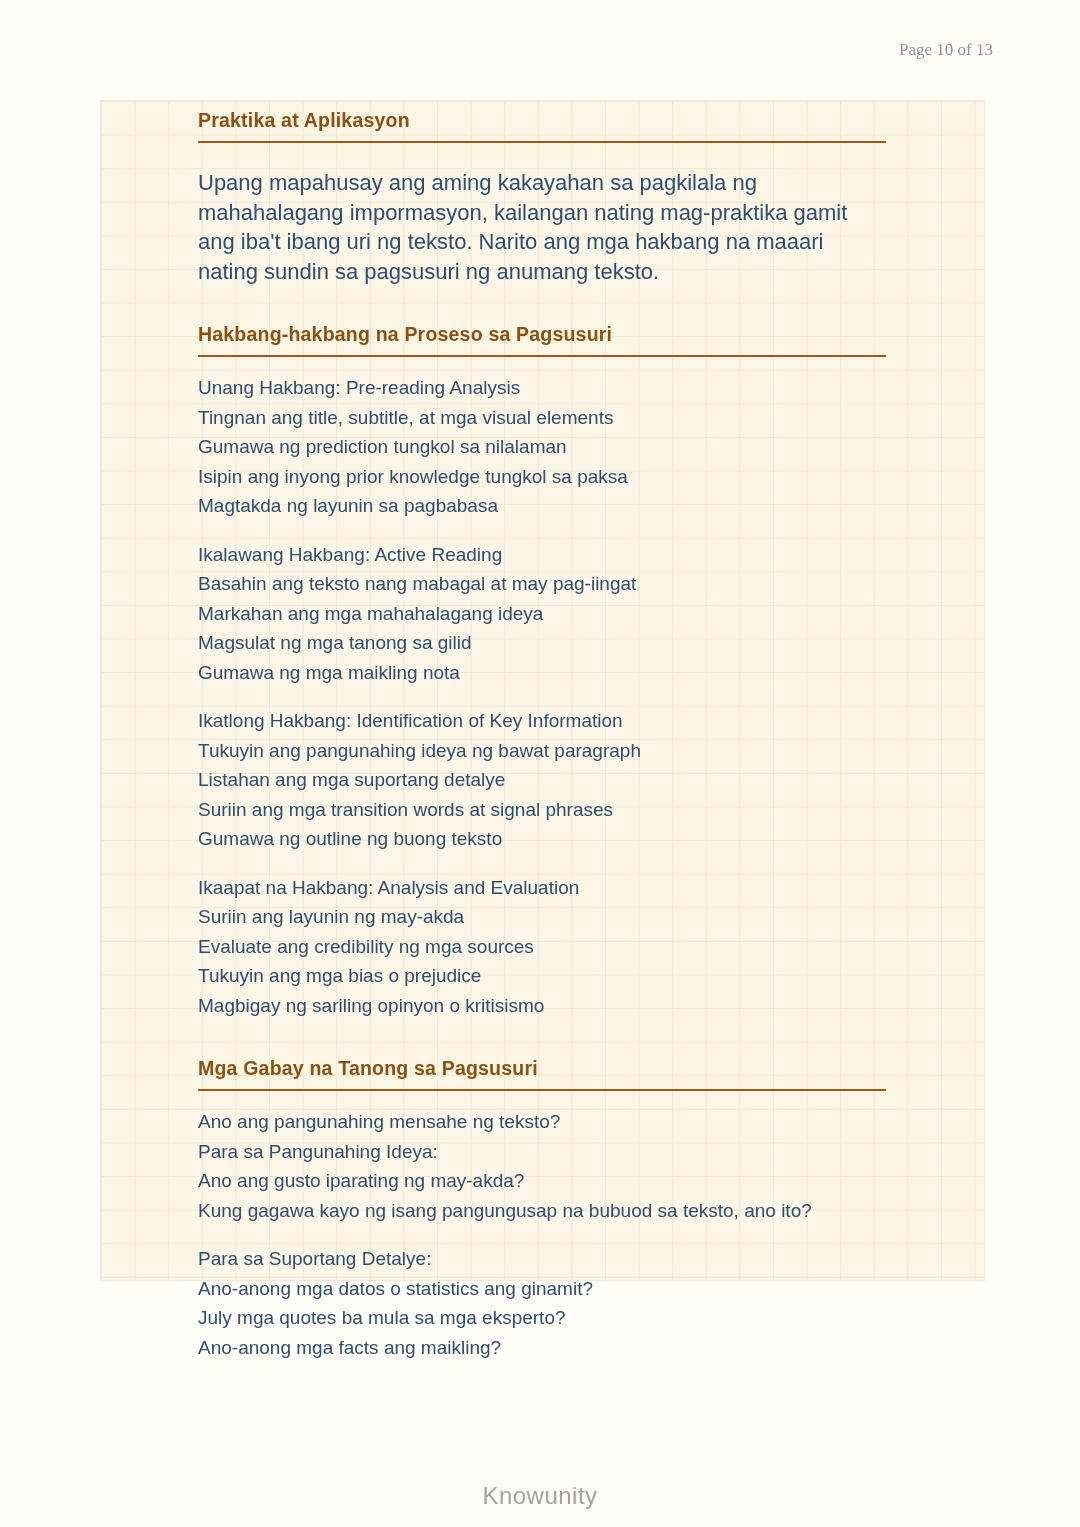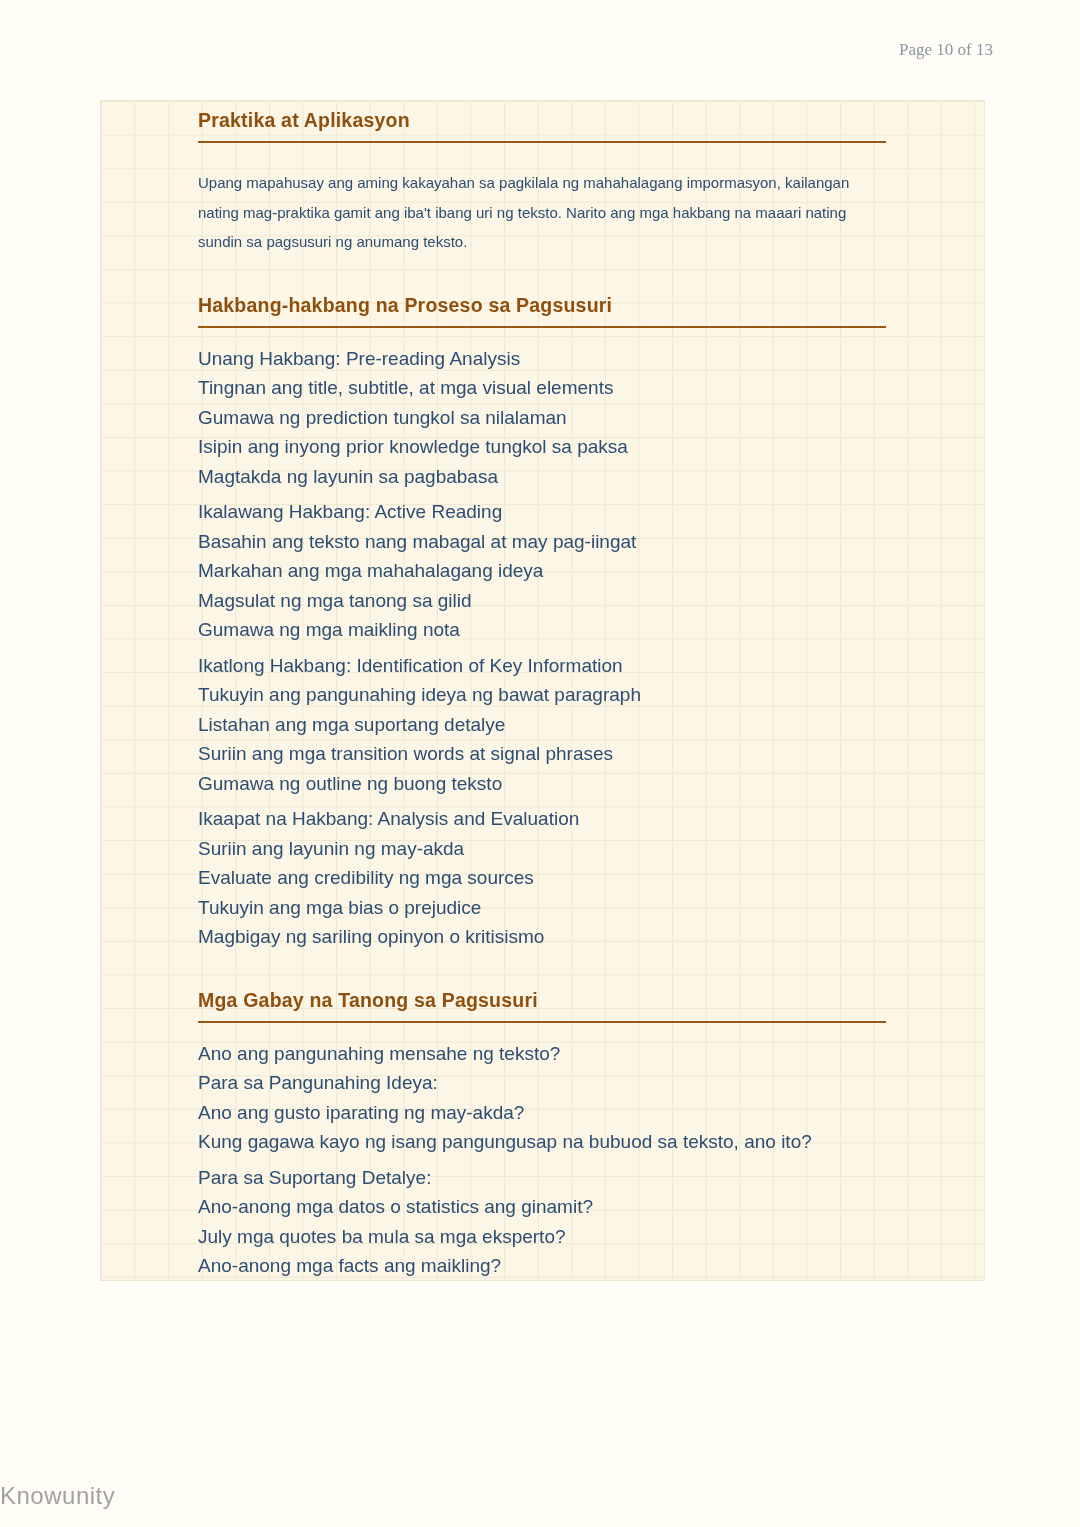--- a/index.html
+++ b/index.html
@@ -48,37 +48,37 @@
   .heading-rule {
     border: none;
     border-top: 2px solid #9a5a14;
     margin: 9px 0 0 0;
     width: 688px;
   }
   .intro-paragraph {
     margin: 25px 0 0 0;
     width: 690px;
     color: #2e4d72;
-    font-size: 15px;
+    font-size: 22px;
     line-height: 29.5px;
   }
-  .block { margin-top: 6px; }
+  .block { margin-top: 19px; }
   .block.first { margin-top: 16px; }
   .text-line {
     color: #2e4d72;
     font-size: 19px;
     line-height: 29.5px;
     white-space: nowrap;
   }
   .footer-brand {
     position: absolute;
     top: 1482px;
     left: 0;
     width: 100%;
-    text-align: left;
+    text-align: center;
     font-size: 24px;
     color: #a2a2a2;
     letter-spacing: 0.5px;
   }
 </style>
 </head>
 <body>
 
 <div class="page-indicator">Page 10 of 13</div>
 

